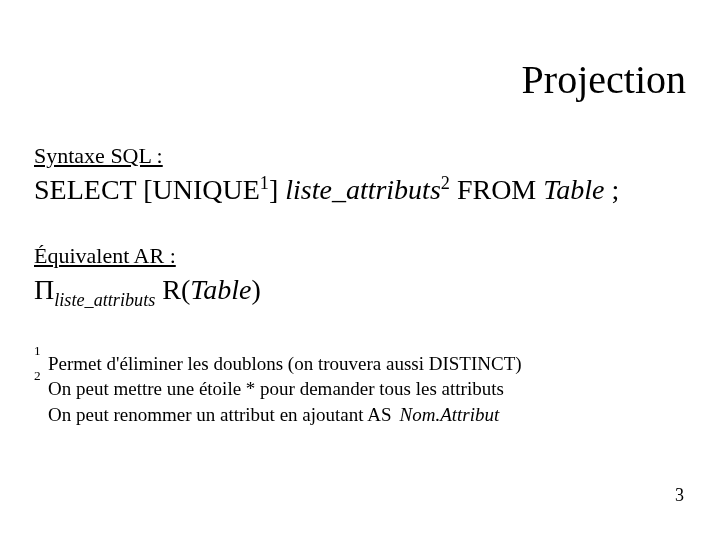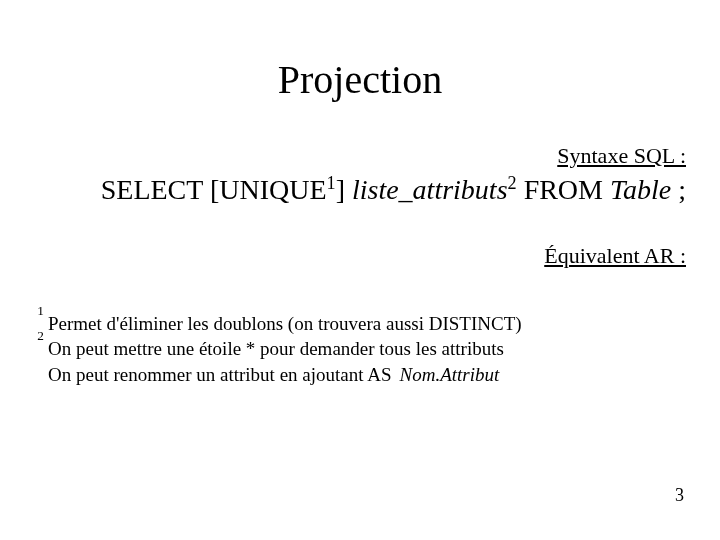--- a/index.html
+++ b/index.html
@@ -1,26 +1,26 @@
 <!DOCTYPE html>
 <html><head>
 <meta charset="utf-8">
 <style>
-  * { margin: 0; padding: 0; box-sizing: border-box; text-align: right; }
+  * { margin: 0; padding: 0; box-sizing: border-box; }
   body {
     width: 720px;
     height: 540px;
     background: #fff;
     font-family: "Times New Roman", Times, serif;
     color: #000;
     position: relative;
     padding: 48px 34px 40px 34px;
   }
   .title {
-    text-align: center;
+    text-align: right;
     font-size: 40px;
     font-weight: 400;
     margin-top: 8px;
     margin-bottom: 40px;
   }
   .section-label {
     font-size: 22px;
     text-decoration: underline;
     margin-bottom: 2px;
   }
@@ -52,20 +52,23 @@
 
 <div class="block1">
   <div class="section-label">Syntaxe SQL :</div>
   <div class="line">
     <span>SELECT [UNIQUE</span><sup>1</sup><span>] </span><span class="italic">liste_attributs</span><sup>2</sup><span> FROM </span><span class="italic">Table</span><span> ;</span>
   </div>
 </div>
 
 <div class="block2">
   <div class="section-label">Équivalent AR :</div>
+  <div class="line">
+    <span class="pi">Π</span><sub>liste_attributs</sub><span> R(</span><span class="italic">Table</span><span>)</span>
+  </div>
 </div>
 
 <div class="footnotes">
   <div class="row">
     <span class="fn-num">1</span>
     <span>Permet d'éliminer les doublons (on trouvera aussi DISTINCT)</span>
   </div>
   <div class="row">
     <span class="fn-num">2</span>
     <span>On peut mettre une étoile * pour demander tous les attributs</span>

